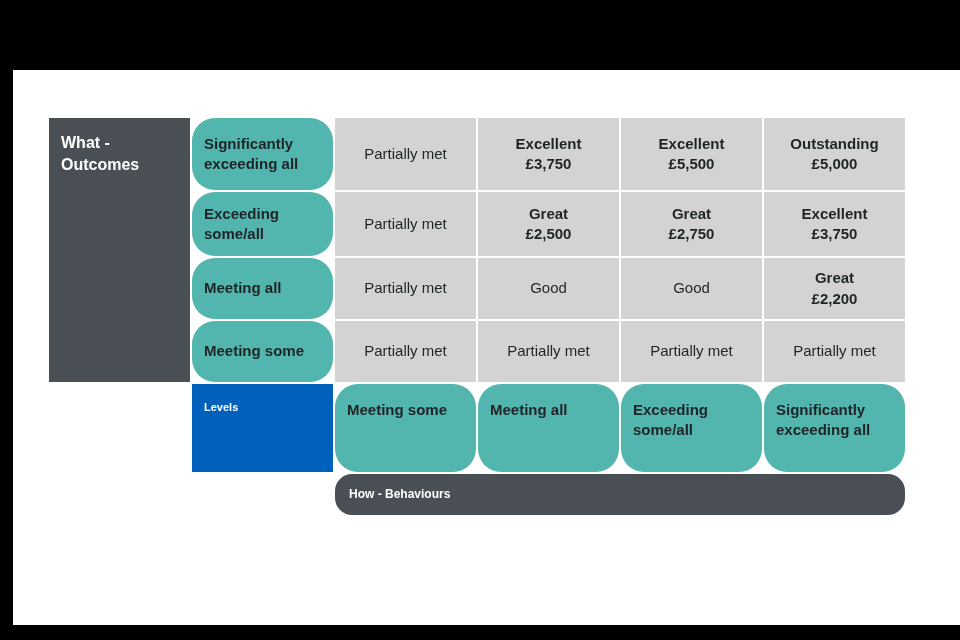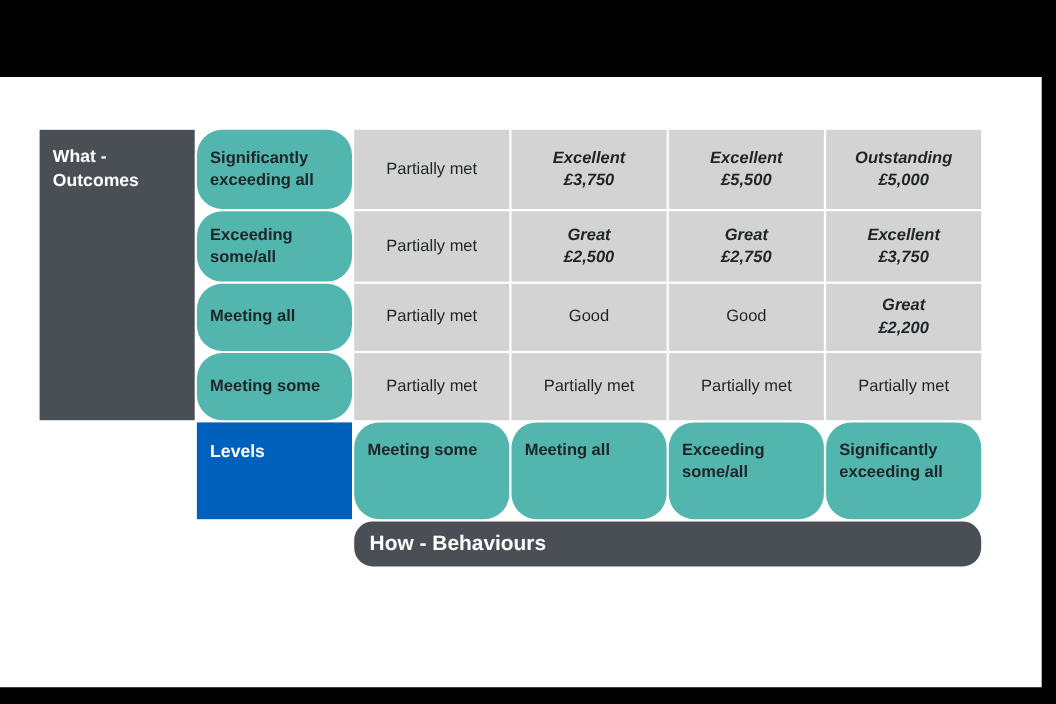--- a/index.html
+++ b/index.html
@@ -12,21 +12,21 @@
     width: 960px;
     height: 640px;
     background: var(--letterbox, #000000);
     overflow: hidden;
   }
   .letterbox { position: absolute; left: 0; width: 960px; background: var(--letterbox, #000000); }
   .letterbox.top { top: 0; height: 70px; }
   .letterbox.bottom { top: 625px; height: 15px; }
   .canvas {
     position: absolute;
-    left: 0; top: 70px;
+    left: 13px; top: 70px;
     width: 947px; height: 555px;
     background: var(--canvas, #ffffff);
   }
   .matrix {
     position: absolute;
     left: 36px; top: 48px;
     display: grid;
     grid-template-columns: repeat(6, 141px);
     grid-template-rows: 72px 64px 61px 61px 88px 41px;
     gap: 2px;
@@ -74,34 +74,34 @@
     align-items: flex-start;
     padding: 16px 6px 0 12px;
   }
   .gray {
     background: var(--cell_gray, #d3d3d3);
     color: var(--text_dark, #1f2426);
     align-items: center;
     justify-content: center;
     text-align: center;
   }
-  .gray.bold { font-weight: bold; font-style: italic; }
+  .gray.bold { font-weight: bold; }
   .blue {
     background: var(--blue, #0061bc);
     color: var(--text_light, #ffffff);
     font-weight: bold;
     align-items: flex-start;
     padding: 16px 0 0 12px;
-    font-size: 16px;
+    font-size: 11px;
   }
   .darkbar {
     background: var(--dark_header, #4a4f55);
     color: var(--text_light, #ffffff);
     font-weight: bold;
-    font-size: 19px;
+    font-size: 12px;
     align-items: center;
     padding-left: 14px;
     border-radius: 17px;
   }
 </style>
 </head>
 <body>
 
 <div class="stage">
   <div class="letterbox top"></div>

